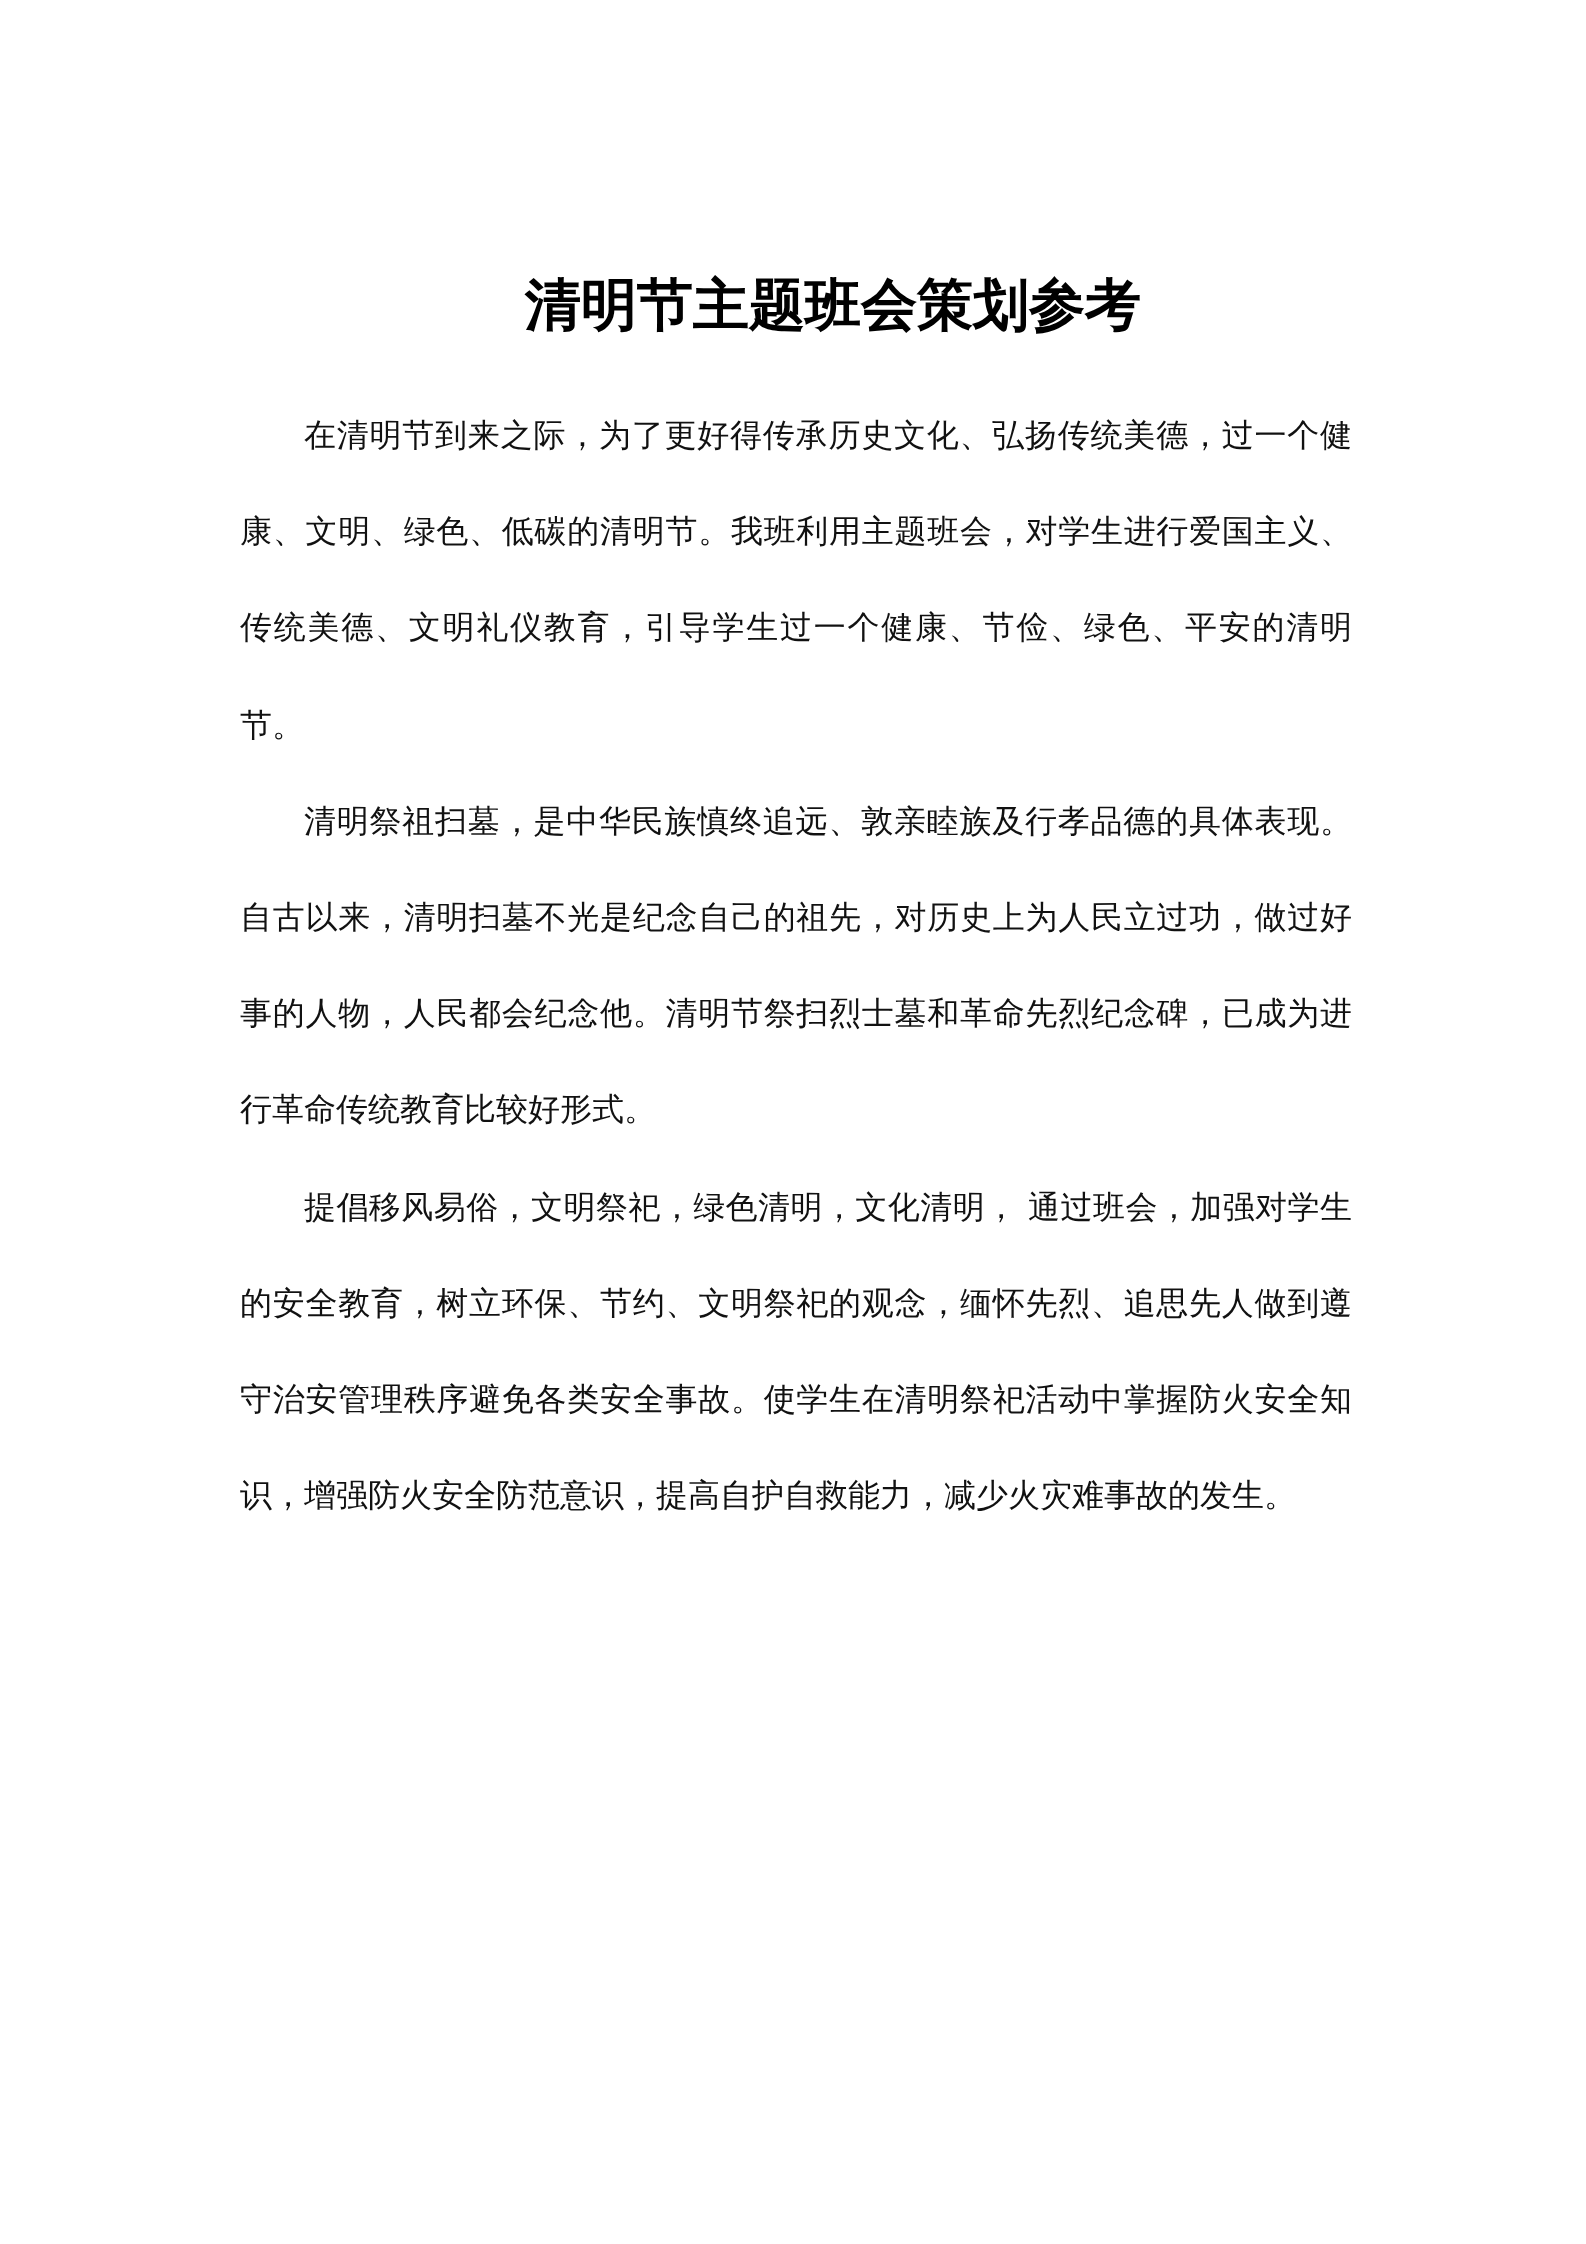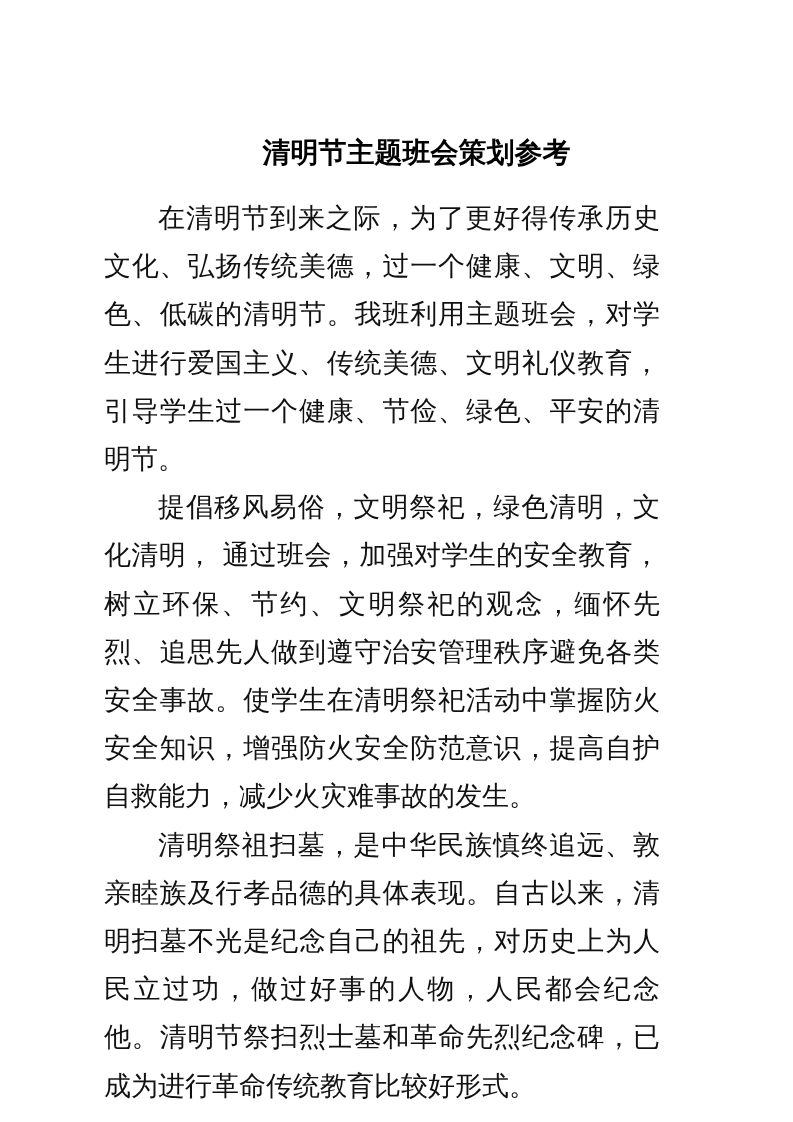--- a/index.html
+++ b/index.html
@@ -10,31 +10,31 @@
     }
     .title {
       position: absolute; left: 0; top: 133px; width: 793px;
       text-align: center;
       font-family: "DejaVu Sans", "Liberation Sans", sans-serif;
       font-weight: bold; font-size: 28px; line-height: 40px; color: #000000;
       letter-spacing: 0px;
       padding-left: 20px;
     }
     .body {
-      position: absolute; left: 104px; top: 194px; width: 556px;
+      position: absolute; left: 120px; top: 194px; width: 556px;
       font-family: "DejaVu Sans", "Liberation Sans", sans-serif;
-      font-size: 27px; line-height: 48.2px; color: #111111;
+      font-size: 16px; line-height: 48.2px; color: #111111;
       text-align: justify;
     }
     .para { margin: 0; padding: 0; text-indent: 2em; }
     .para.sub { text-indent: 2em; }
   </style>
 </head>
 <body>
 
 <div class="page">
   <div class="title">清明节主题班会策划参考</div>
   <div class="body">
     <p class="para">在清明节到来之际，为了更好得传承历史文化、弘扬传统美德，过一个健康、文明、绿色、低碳的清明节。我班利用主题班会，对学生进行爱国主义、传统美德、文明礼仪教育，引导学生过一个健康、节俭、绿色、平安的清明节。</p>
+    <p class="para">清明祭祖扫墓，是中华民族慎终追远、敦亲睦族及行孝品德的具体表现。自古以来，清明扫墓不光是纪念自己的祖先，对历史上为人民立过功，做过好事的人物，人民都会纪念他。清明节祭扫烈士墓和革命先烈纪念碑，已成为进行革命传统教育比较好形式。</p>
     <p class="para">提倡移风易俗，文明祭祀，绿色清明，文化清明， 通过班会，加强对学生的安全教育，树立环保、节约、文明祭祀的观念，缅怀先烈、追思先人做到遵守治安管理秩序避免各类安全事故。使学生在清明祭祀活动中掌握防火安全知识，增强防火安全防范意识，提高自护自救能力，减少火灾难事故的发生。</p>
-    <p class="para">清明祭祖扫墓，是中华民族慎终追远、敦亲睦族及行孝品德的具体表现。自古以来，清明扫墓不光是纪念自己的祖先，对历史上为人民立过功，做过好事的人物，人民都会纪念他。清明节祭扫烈士墓和革命先烈纪念碑，已成为进行革命传统教育比较好形式。</p>
   </div>
 </div>
 
 </body></html>

